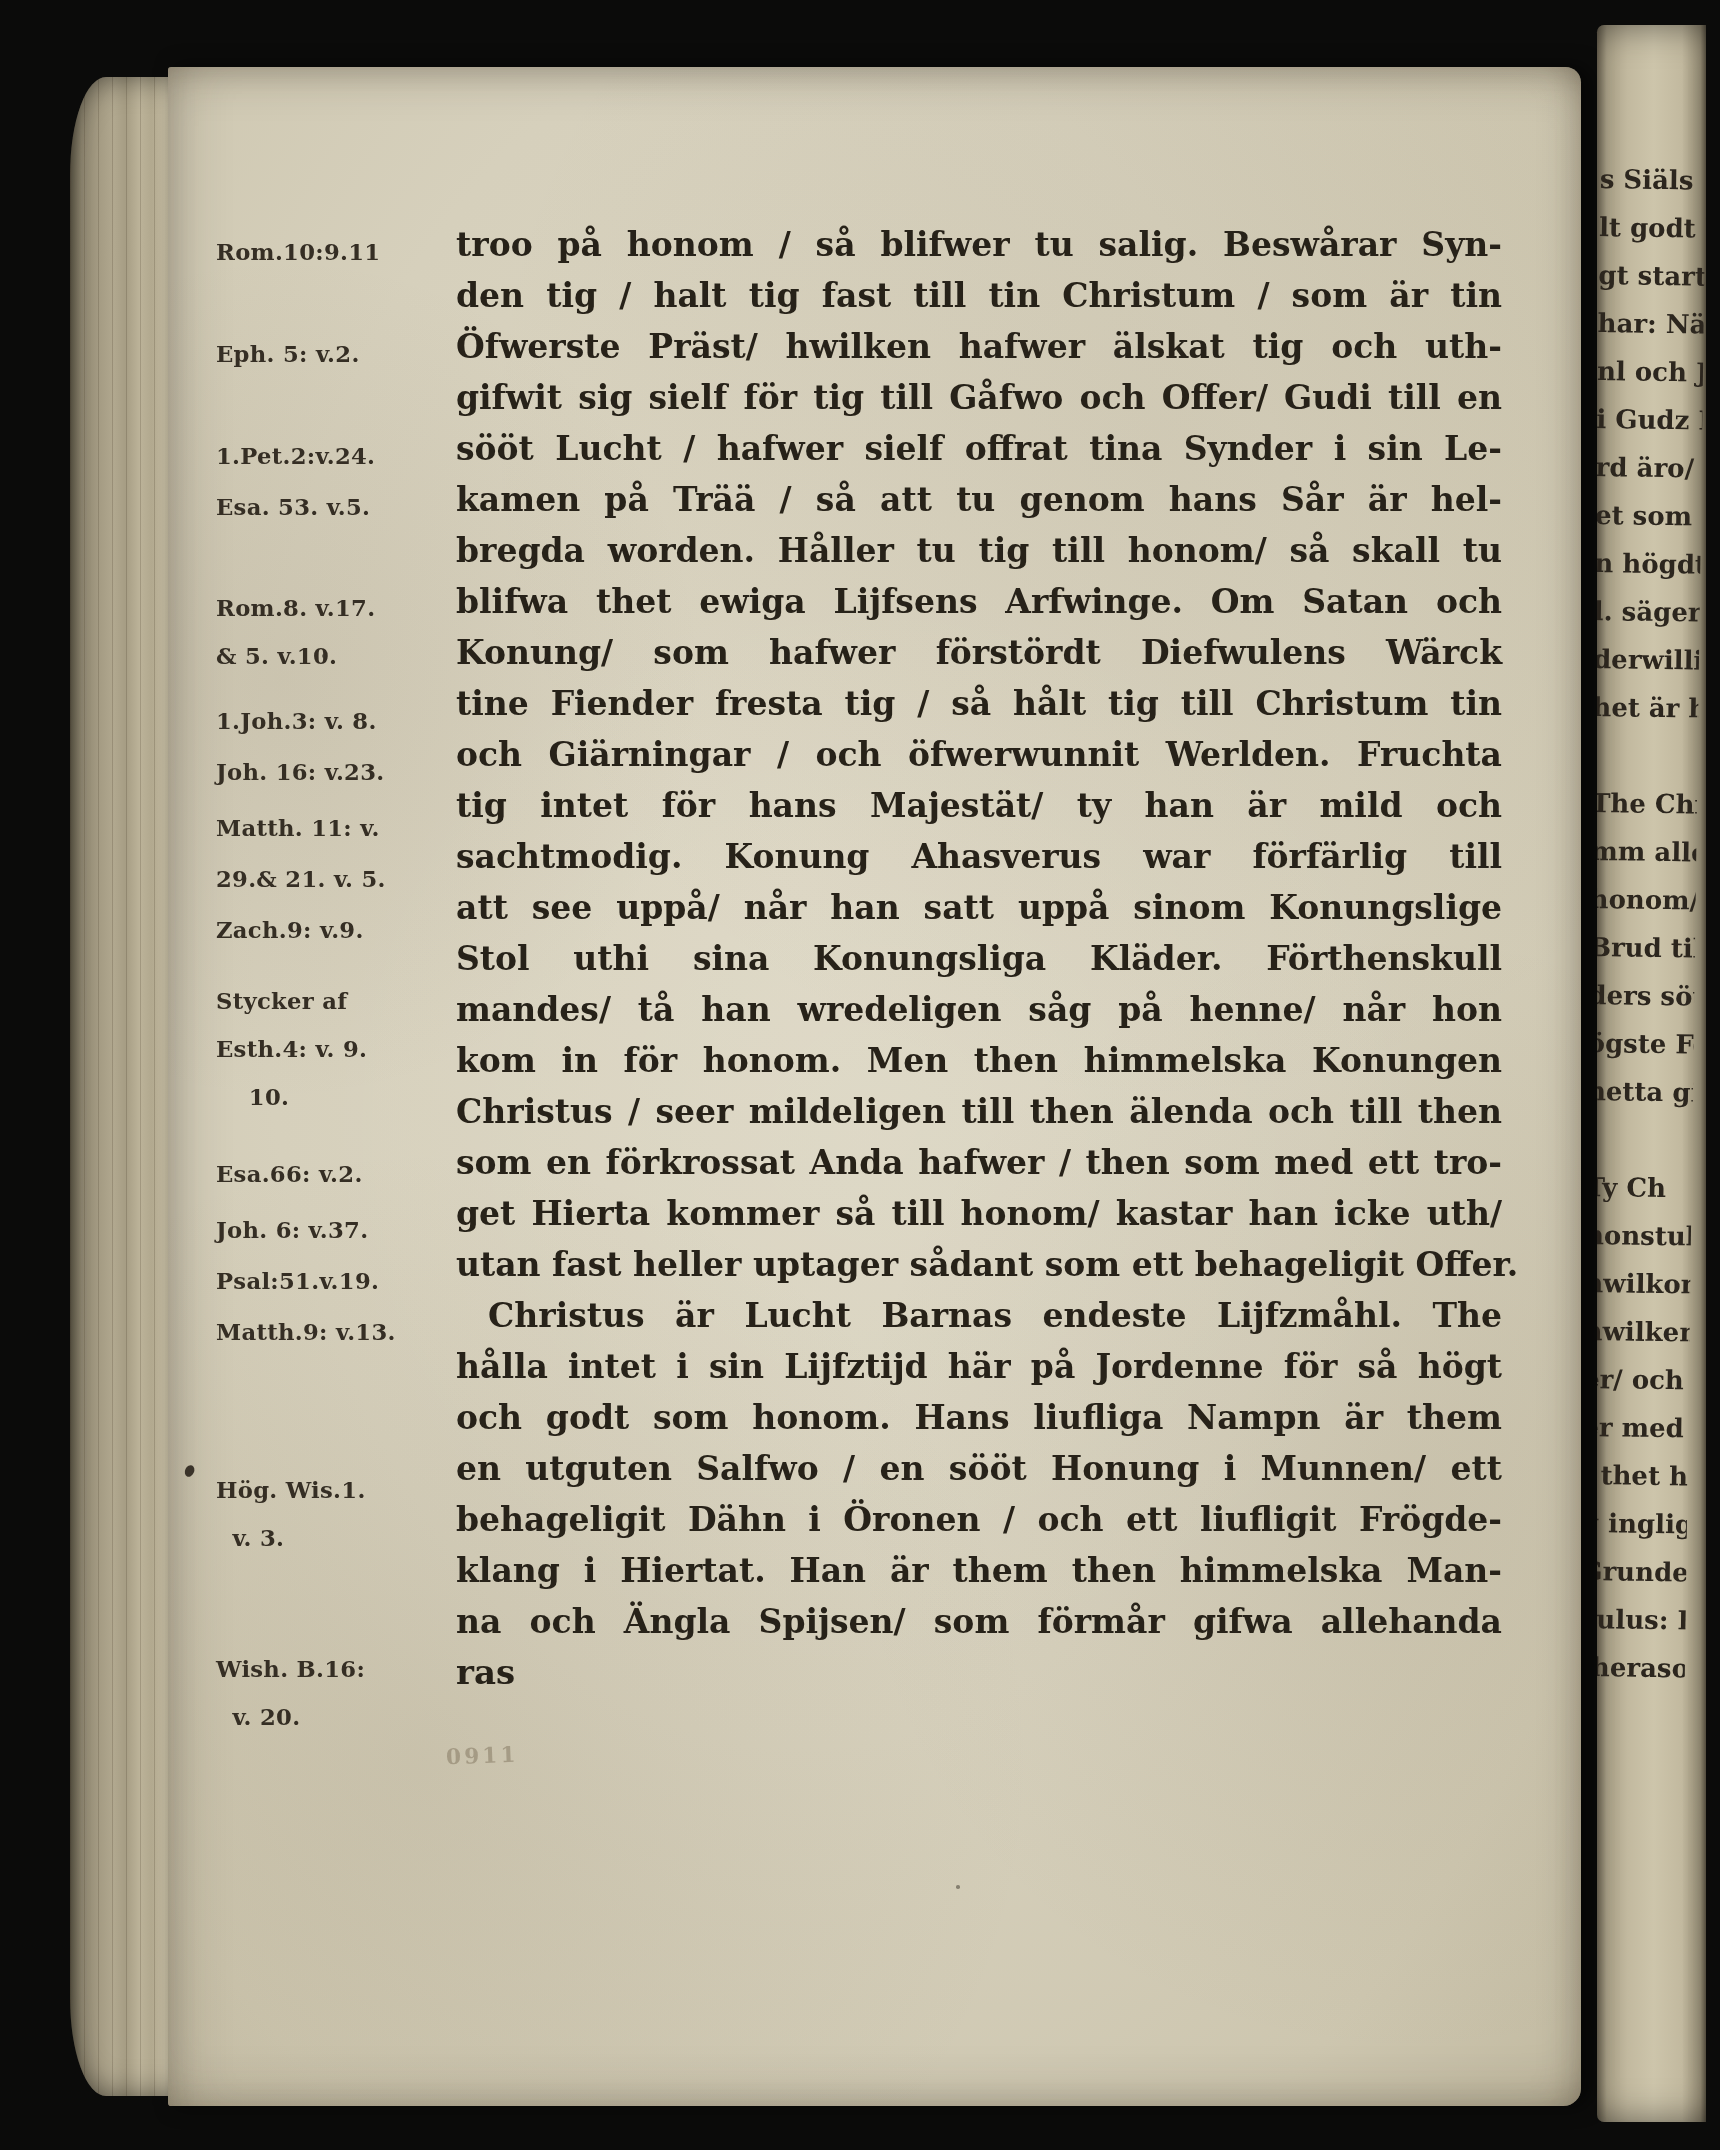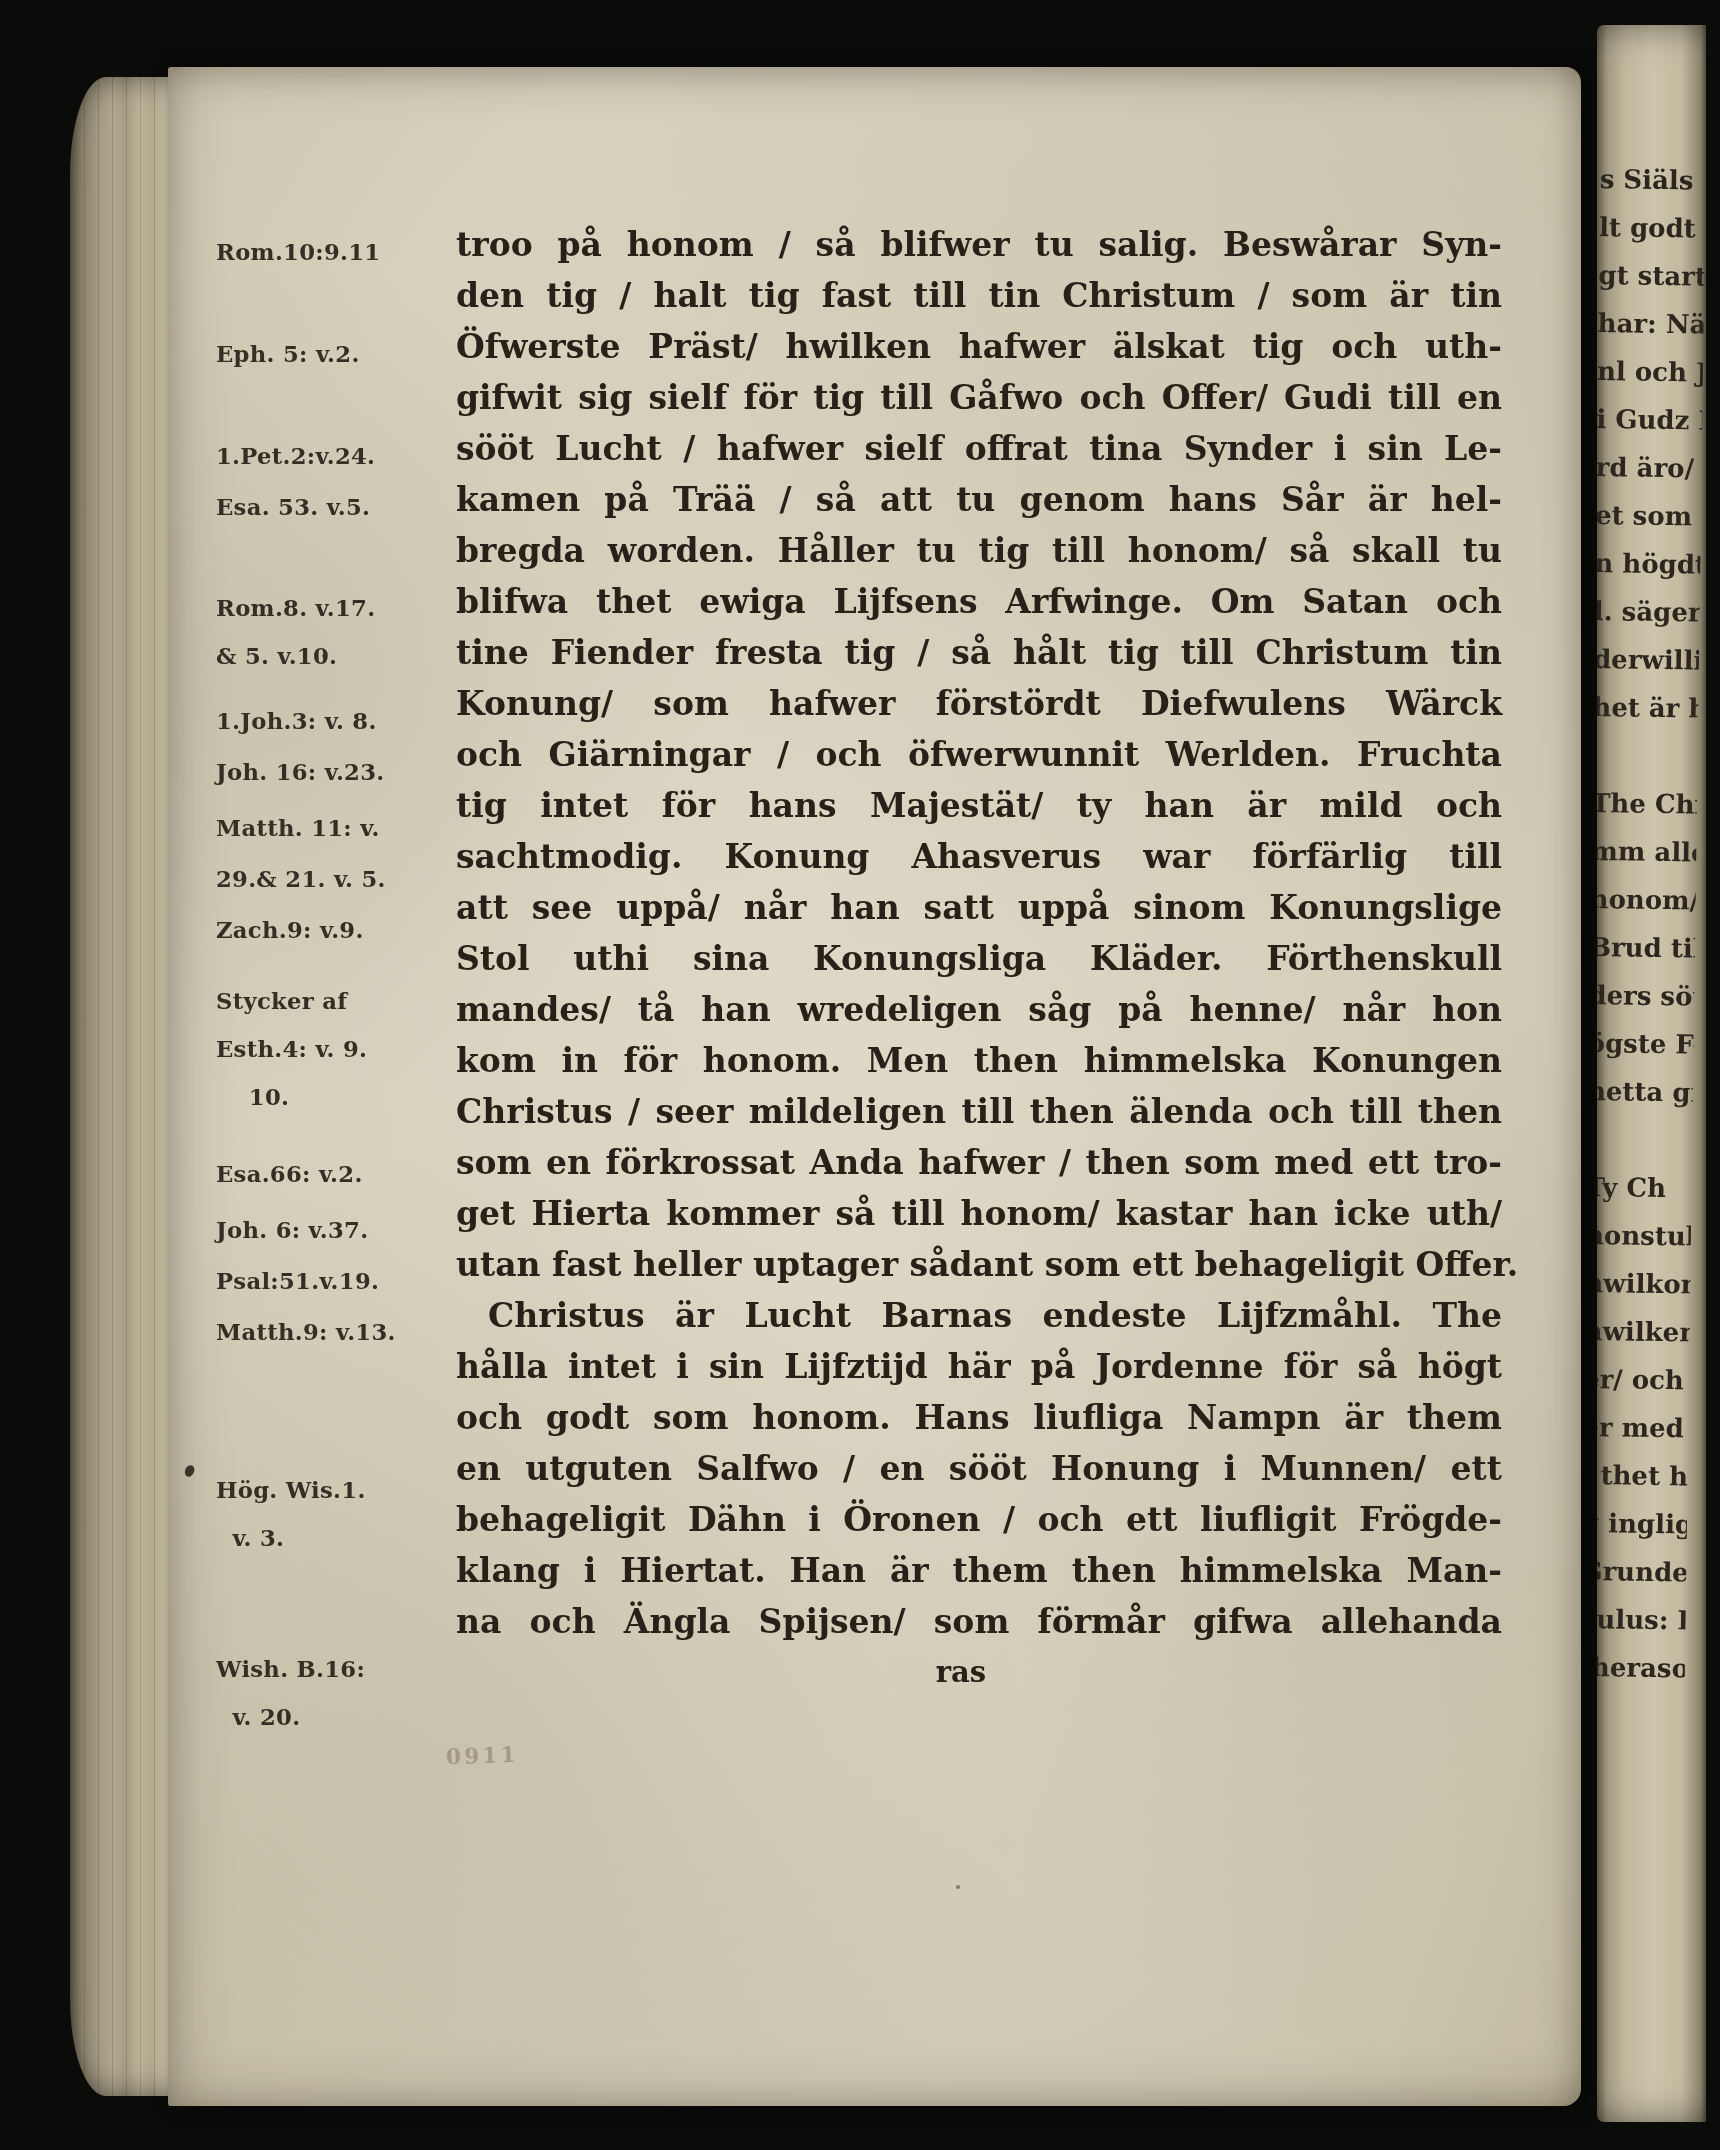--- a/index.html
+++ b/index.html
@@ -61,22 +61,22 @@
     width:1046px;
   }
   .body-line {
     height:51px; line-height:51px;
     font-size:33px; font-weight:700; color:#272219;
     text-align:justify; text-align-last:justify;
     white-space:nowrap;
   }
   .body-line.indent { padding-left:32px; }
   .catchword {
-    height:51px; line-height:51px; font-size:29px; font-weight:700; color:#272219;
-    text-align:center; padding-right:36px;
+    height:51px; line-height:51px; font-size:34px; font-weight:700; color:#272219;
+    text-align:left; padding-right:36px;
   }
 
   .ink-speck {
     position:absolute; background:#3a332a; border-radius:50%;
   }
   .ghost-mark {
     position:absolute; left:278px; top:1676px;
     font-size:21.6px; font-weight:700; color:rgba(95,80,58,0.35);
     letter-spacing:3.1px; transform:rotate(-2deg);
   }
@@ -138,22 +138,22 @@
 
     <div class="body-text-block">
         <div class="body-line">troo på honom / så blifwer tu salig. Beswårar Syn-</div>
         <div class="body-line">den tig / halt tig fast till tin Christum / som är tin</div>
         <div class="body-line">Öfwerste Präst/ hwilken hafwer älskat tig och uth-</div>
         <div class="body-line">gifwit sig sielf för tig till Gåfwo och Offer/ Gudi till en</div>
         <div class="body-line">sööt Lucht / hafwer sielf offrat tina Synder i sin Le-</div>
         <div class="body-line">kamen på Trää / så att tu genom hans Sår är hel-</div>
         <div class="body-line">bregda worden. Håller tu tig till honom/ så skall tu</div>
         <div class="body-line">blifwa thet ewiga Lijfsens Arfwinge. Om Satan och</div>
+        <div class="body-line">Konung/ som hafwer förstördt Diefwulens Wärck</div>
         <div class="body-line">tine Fiender fresta tig / så hålt tig till Christum tin</div>
-        <div class="body-line">Konung/ som hafwer förstördt Diefwulens Wärck</div>
         <div class="body-line">och Giärningar / och öfwerwunnit Werlden. Fruchta</div>
         <div class="body-line">tig intet för hans Majestät/ ty han är mild och</div>
         <div class="body-line">sachtmodig. Konung Ahasverus war förfärlig till</div>
         <div class="body-line">att see uppå/ når han satt uppå sinom Konungslige</div>
         <div class="body-line">Stol uthi sina Konungsliga Kläder. Förthenskull</div>
         <div class="body-line">mandes/ tå han wredeligen såg på henne/ når hon</div>
         <div class="body-line">kom in för honom. Men then himmelska Konungen</div>
         <div class="body-line">Christus / seer mildeligen till then älenda och till then</div>
         <div class="body-line">som en förkrossat Anda hafwer / then som med ett tro-</div>
         <div class="body-line">get Hierta kommer så till honom/ kastar han icke uth/</div>

